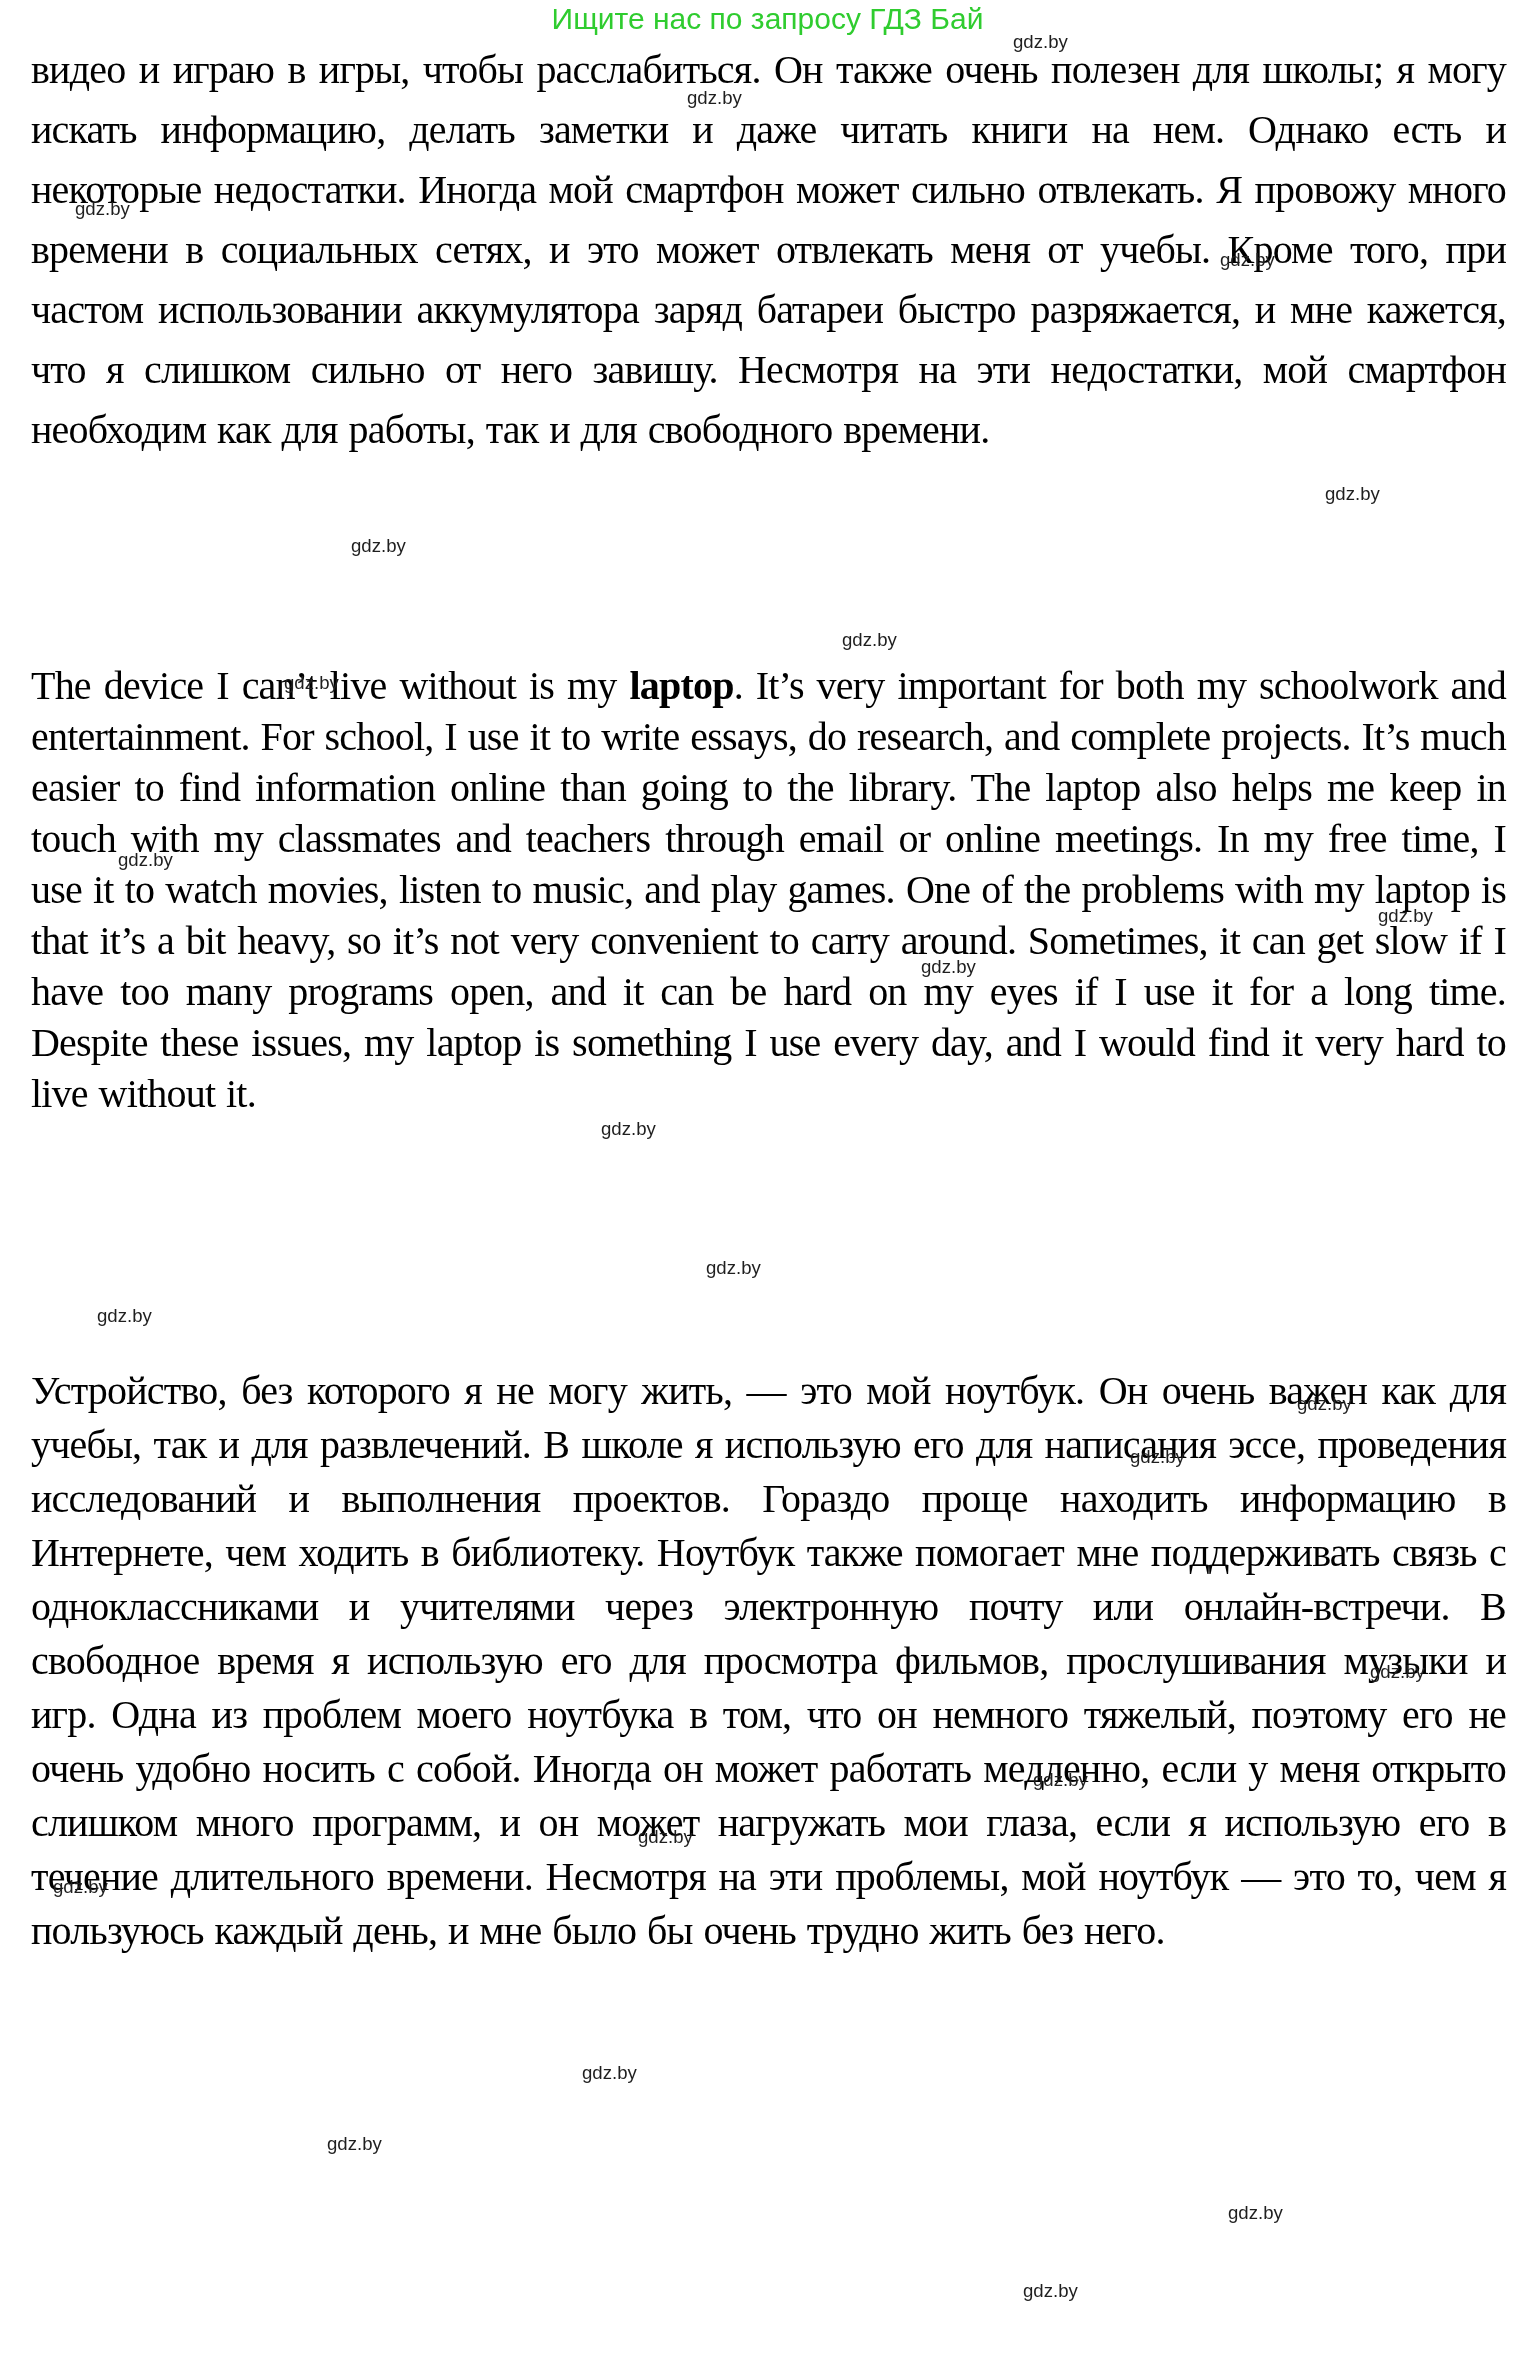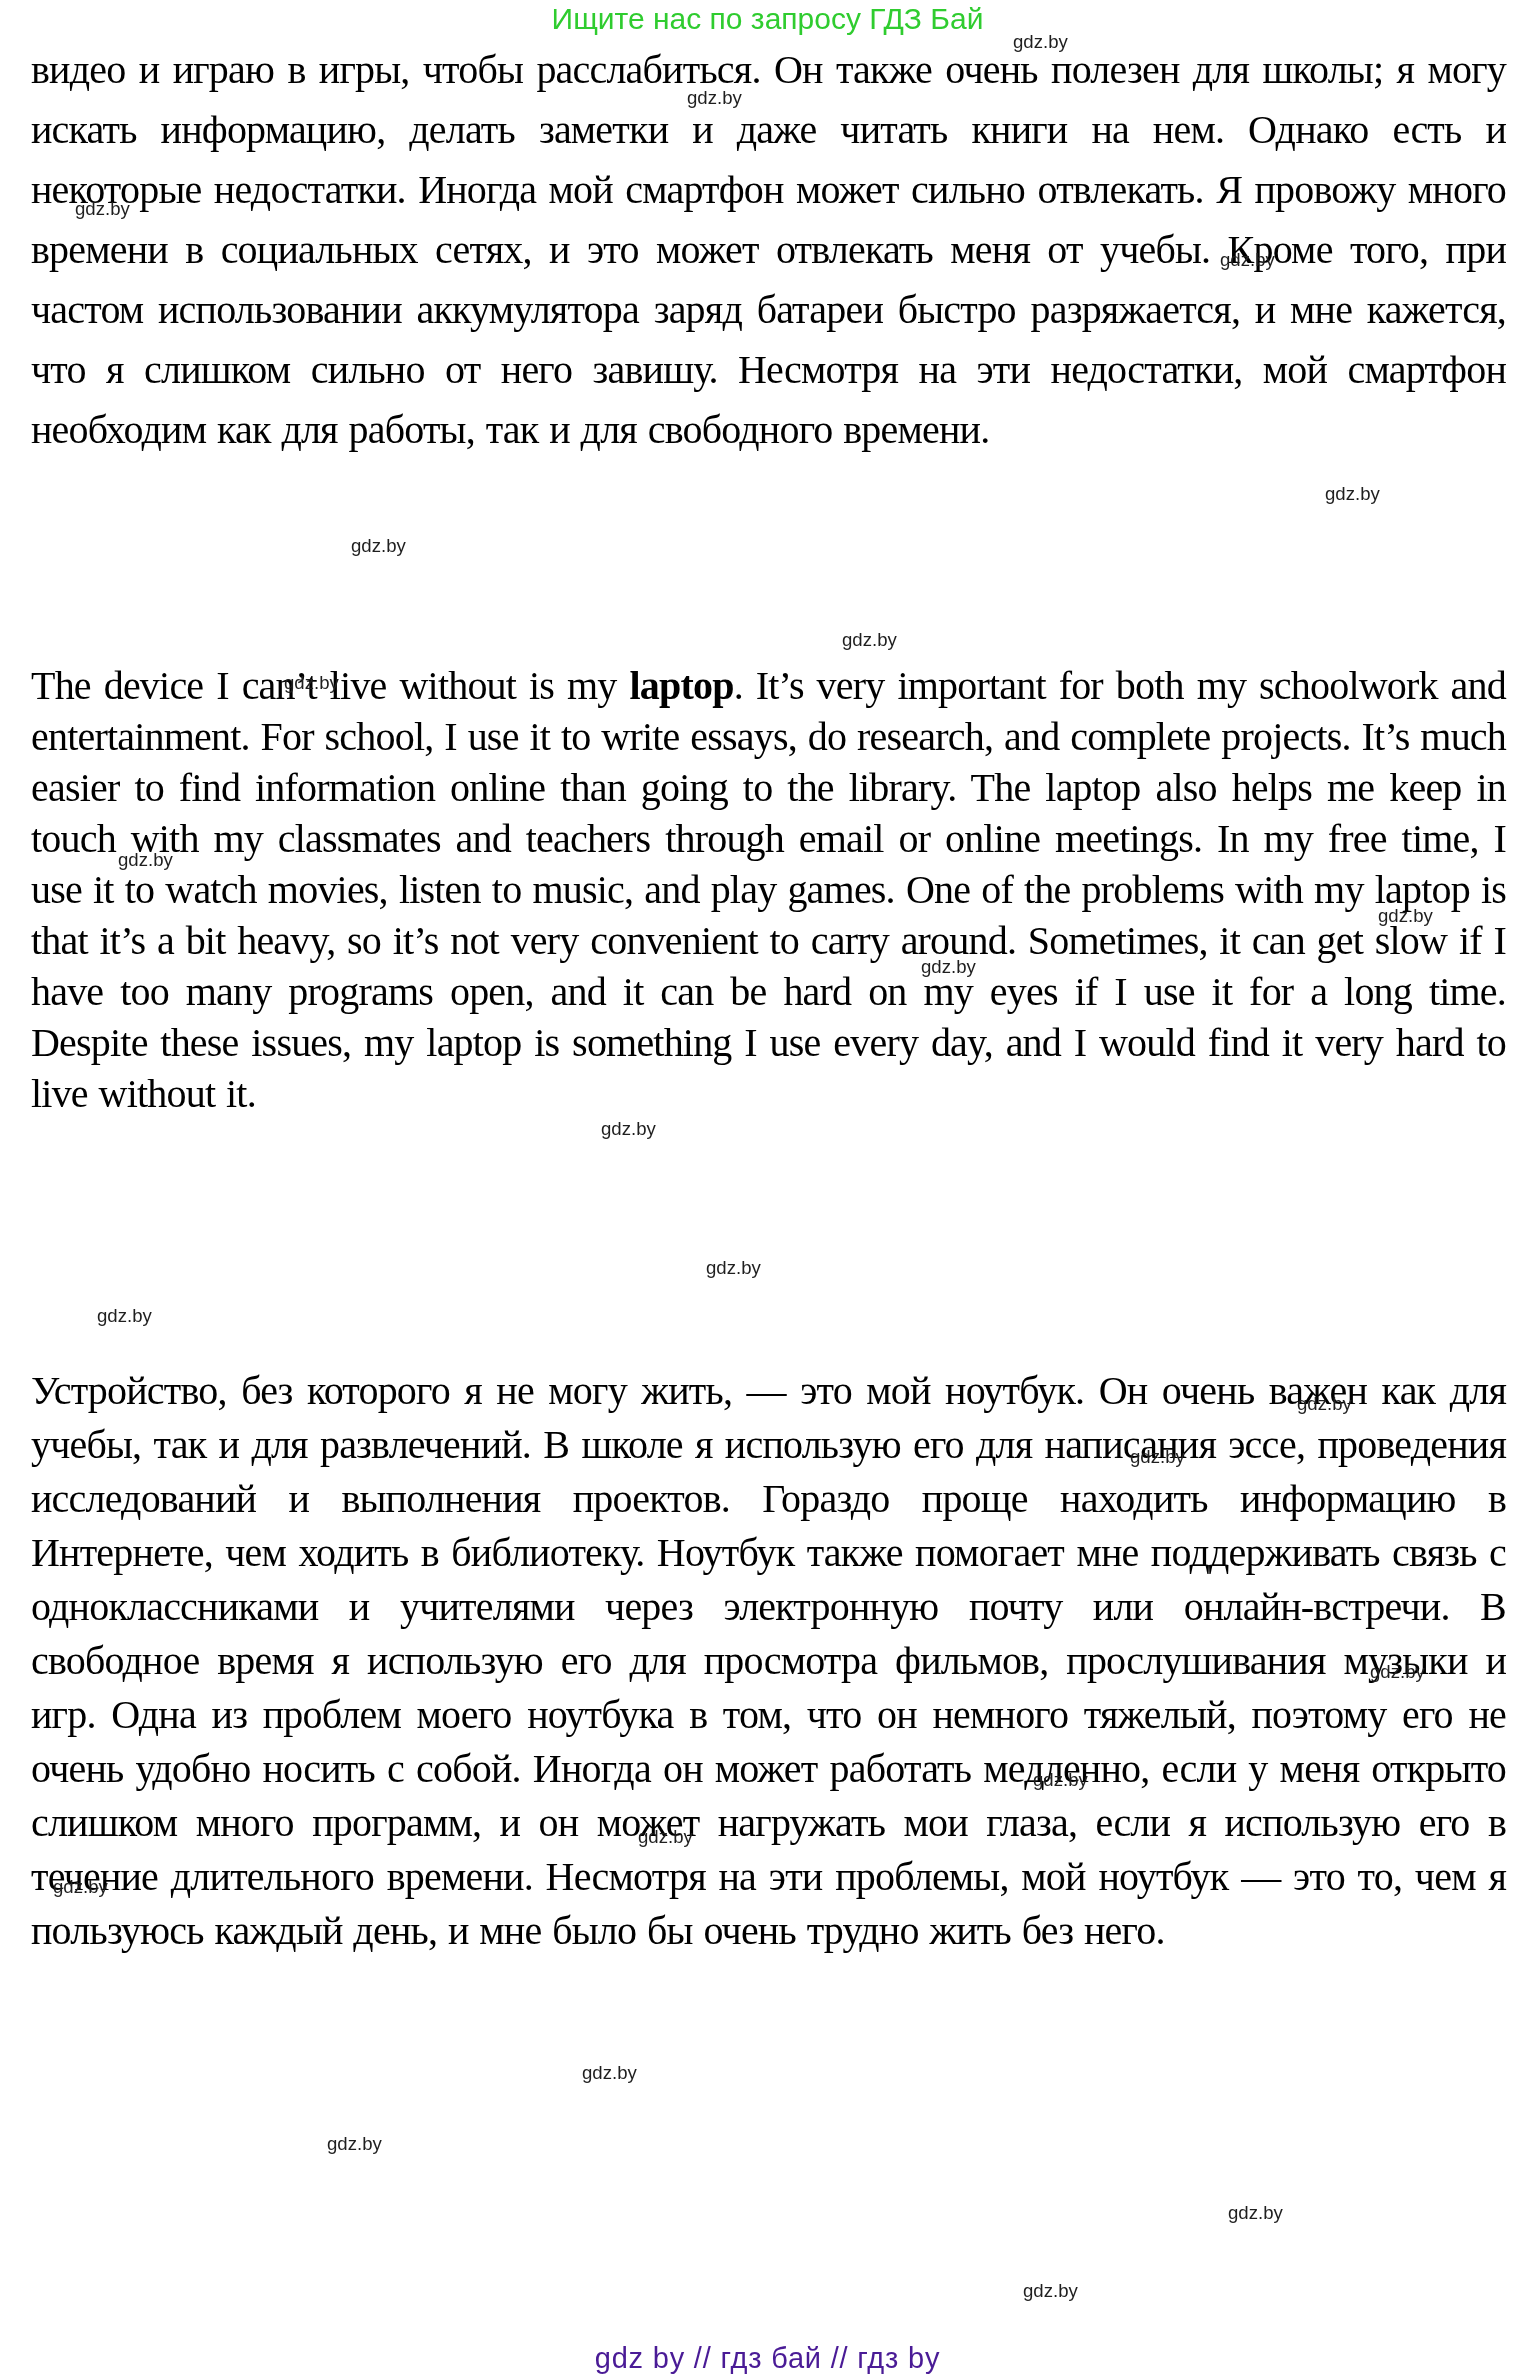--- a/index.html
+++ b/index.html
@@ -67,21 +67,20 @@
   <div class="header-note">Ищите нас по запросу ГДЗ Бай</div>
 
   <p class="para para1">видео и играю в игры, чтобы расслабиться. Он также очень полезен для школы; я могу искать информацию, делать заметки и даже читать книги на нем. Однако есть и некоторые недостатки. Иногда мой смартфон может сильно отвлекать. Я провожу много времени в социальных сетях, и это может отвлекать меня от учебы. Кроме того, при частом использовании аккумулятора заряд батареи быстро разряжается, и мне кажется, что я слишком сильно от него завишу. Несмотря на эти недостатки, мой смартфон необходим как для работы, так и для свободного времени.</p>
 
 
   <p class="para para-en"><span>The device I can’t live without is my </span><b>laptop</b><span>. It’s very important for both my schoolwork and entertainment. For school, I use it to write essays, do research, and complete projects. It’s much easier to find information online than going to the library. The laptop also helps me keep in touch with my classmates and teachers through email or online meetings. In my free time, I use it to watch movies, listen to music, and play games. One of the problems with my laptop is that it’s a bit heavy, so it’s not very convenient to carry around. Sometimes, it can get slow if I have too many programs open, and it can be hard on my eyes if I use it for a long time. Despite these issues, my laptop is something I use every day, and I would find it very hard to live without it.</span></p>
 
   <p class="para para-ru">Устройство, без которого я не могу жить, — это мой ноутбук. Он очень важен как для учебы, так и для развлечений. В школе я использую его для написания эссе, проведения исследований и выполнения проектов. Гораздо проще находить информацию в Интернете, чем ходить в библиотеку. Ноутбук также помогает мне поддерживать связь с одноклассниками и учителями через электронную почту или онлайн-встречи. В свободное время я использую его для просмотра фильмов, прослушивания музыки и игр. Одна из проблем моего ноутбука в том, что он немного тяжелый, поэтому его не очень удобно носить с собой. Иногда он может работать медленно, если у меня открыто слишком много программ, и он может нагружать мои глаза, если я использую его в течение длительного времени. Несмотря на эти проблемы, мой ноутбук — это то, чем я пользуюсь каждый день, и мне было бы очень трудно жить без него.</p>
 
 
-  <div class="footer-note">gdz by  //  гдз бай  //  гдз by</div>
 
   <div class="wm-layer">
       <span class="wm" style="left: 1013px; top: 31px;">gdz.by</span>
       <span class="wm" style="left: 687px; top: 87px;">gdz.by</span>
       <span class="wm" style="left: 75px; top: 198px;">gdz.by</span>
       <span class="wm" style="left: 1220px; top: 249px;">gdz.by</span>
       <span class="wm" style="left: 1325px; top: 483px;">gdz.by</span>
       <span class="wm" style="left: 351px; top: 535px;">gdz.by</span>
       <span class="wm" style="left: 842px; top: 629px;">gdz.by</span>
       <span class="wm" style="left: 284px; top: 672px;">gdz.by</span>

